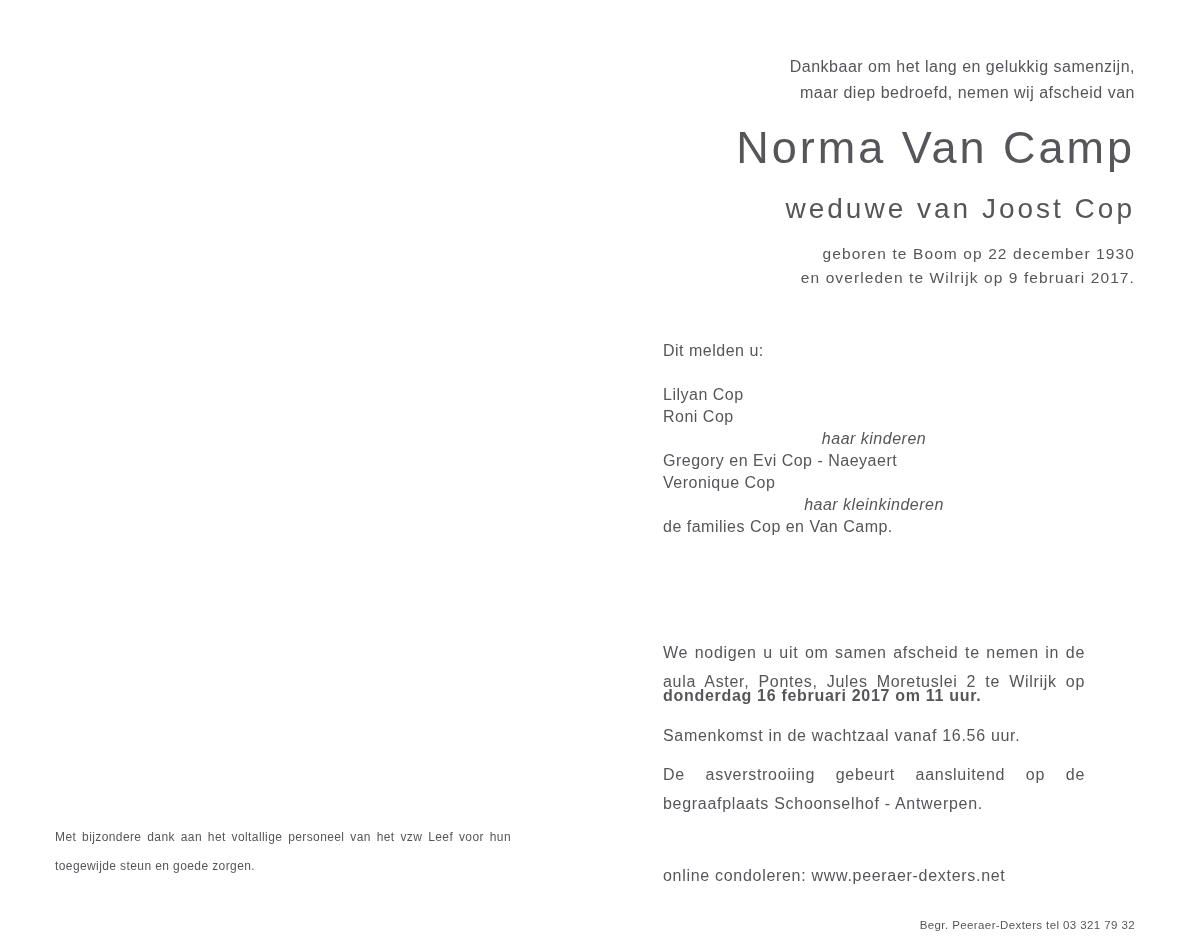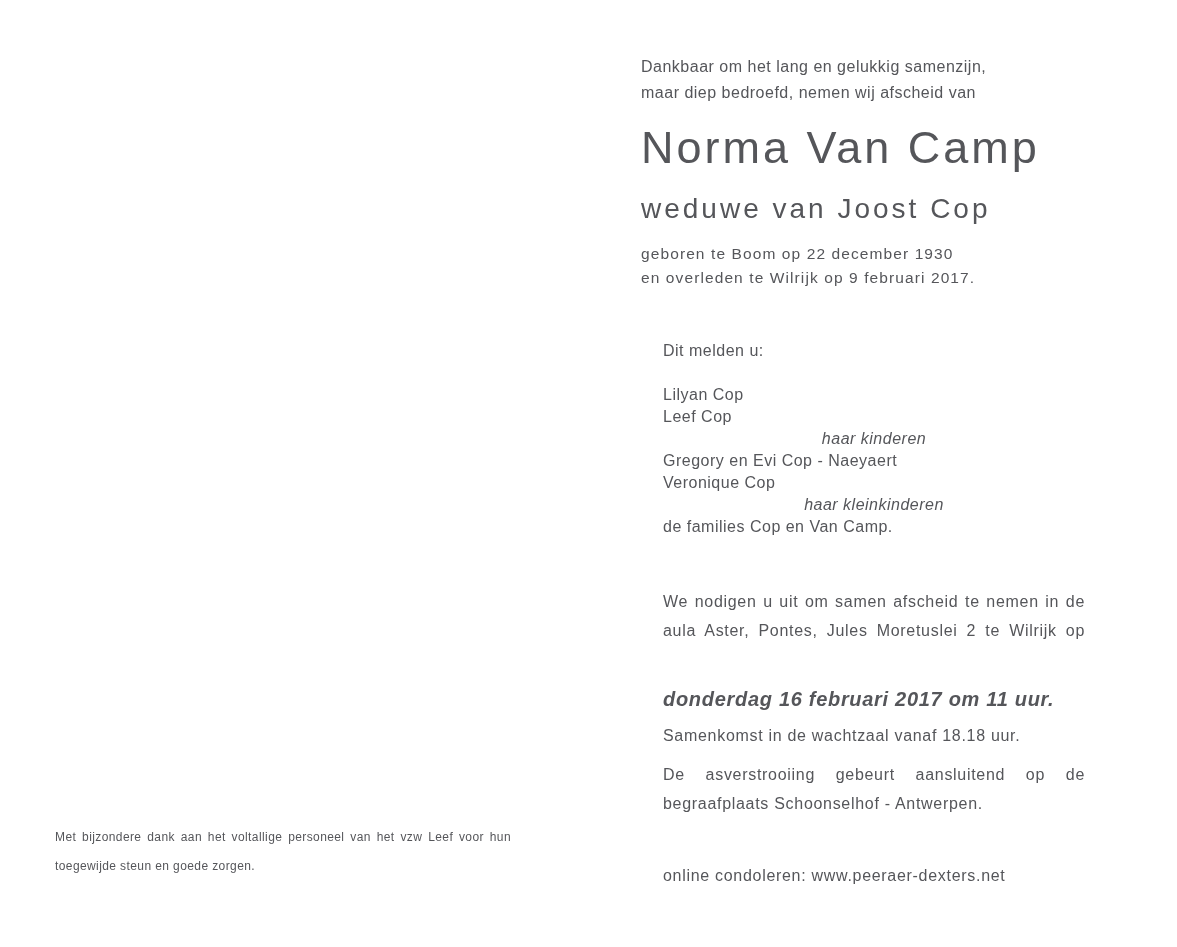--- a/index.html
+++ b/index.html
@@ -9,42 +9,42 @@
     height: 947px;
     background: #ffffff;
     font-family: "Liberation Sans", "DejaVu Sans", sans-serif;
     color: #55565a;
     overflow: hidden;
   }
   .blk { position: absolute; }
   
   .rc { left: 663px; width: 422px; }
   
-  .rc-center { left: 641px; width: 440px; text-align: left; }
+  .rc-center { left: 695px; width: 440px; text-align: right; }
 
   .intro { top: 54px; font-size: 16px; line-height: 26px; letter-spacing: 0.5px; }
   .name {
     top: 122px; font-size: 45px; font-weight: 400;
     letter-spacing: 3px; line-height: 1.15; white-space: nowrap;
   }
   .relation {
     top: 194px; font-size: 28px; font-weight: 400;
     letter-spacing: 3px; line-height: 1.1; white-space: nowrap;
   }
   .dates { top: 242px; font-size: 15.5px; line-height: 24px; letter-spacing: 1.1px; }
 
   .family { top: 340px; font-size: 16px; line-height: 22px; letter-spacing: 0.5px; }
   .family .gap { height: 22px; }
   .it-right { text-align: center; font-style: italic; }
 
   .invite {
-    top: 571px; font-size: 16px; line-height: 29px; letter-spacing: 0.7px;
+    top: 622px; font-size: 16px; line-height: 29px; letter-spacing: 0.7px;
     text-align: justify; text-align-last: justify;
   }
-  .invite-dt { top: 665px; font-size: 20px; line-height: 29px; letter-spacing: 0.7px; font-weight: 700; font-style: italic; }
+  .invite-dt { top: 665px; font-size: 16px; line-height: 29px; letter-spacing: 0.7px; font-weight: 700; }
   .gathering { top: 705px; font-size: 16px; line-height: 29px; letter-spacing: 0.7px; }
   .scattering { top: 744px; font-size: 16px; line-height: 29px; letter-spacing: 0.7px; text-align: justify; }
 
   .condolences { top: 847px; font-size: 16px; line-height: 26px; letter-spacing: 0.7px; }
   .agency-footer { top: 906px; font-size: 11.5px; line-height: 15px; letter-spacing: 0.4px; }
 
   .thanks {
     left: 55px; width: 456px; top: 811px;
     font-size: 12px; line-height: 29px; letter-spacing: 0.4px;
     text-align: justify;
@@ -68,29 +68,30 @@
 
   <div class="blk rc-center dates">
     <div>geboren te Boom op 22 december 1930</div>
     <div>en overleden te Wilrijk op 9 februari 2017.</div>
   </div>
 
   <div class="blk rc family">
     <div>Dit melden u:</div>
     <div class="gap"></div>
     <div>Lilyan Cop</div>
-    <div>Leef Cop</div>
+    <div>Roni Cop</div>
     <div class="it-right">haar kinderen</div>
     <div>Gregory en Evi Cop - Naeyaert</div>
     <div>Veronique Cop</div>
     <div class="it-right">haar kleinkinderen</div>
     <div>de families Cop en Van Camp.</div>
   </div>
 
   <p class="blk rc invite">We nodigen u uit om samen afscheid te nemen in de aula Aster, Pontes, Jules Moretuslei 2 te Wilrijk op</p>
   <p class="blk rc invite-dt">donderdag 16 februari 2017 om 11 uur.</p>
-  <p class="blk rc gathering">Samenkomst in de wachtzaal vanaf 18.18 uur.</p>
+  <p class="blk rc gathering">Samenkomst in de wachtzaal vanaf 16.56 uur.</p>
   <p class="blk rc scattering">De asverstrooiing gebeurt aansluitend op de begraafplaats Schoonselhof - Antwerpen.</p>
 
   <p class="blk rc condolences">online condoleren: www.peeraer-dexters.net</p>
 
+  <p class="blk rc-center agency-footer">Begr. Peeraer-Dexters tel 03 321 79 32</p>
 
 </div>
 
 </body></html>

